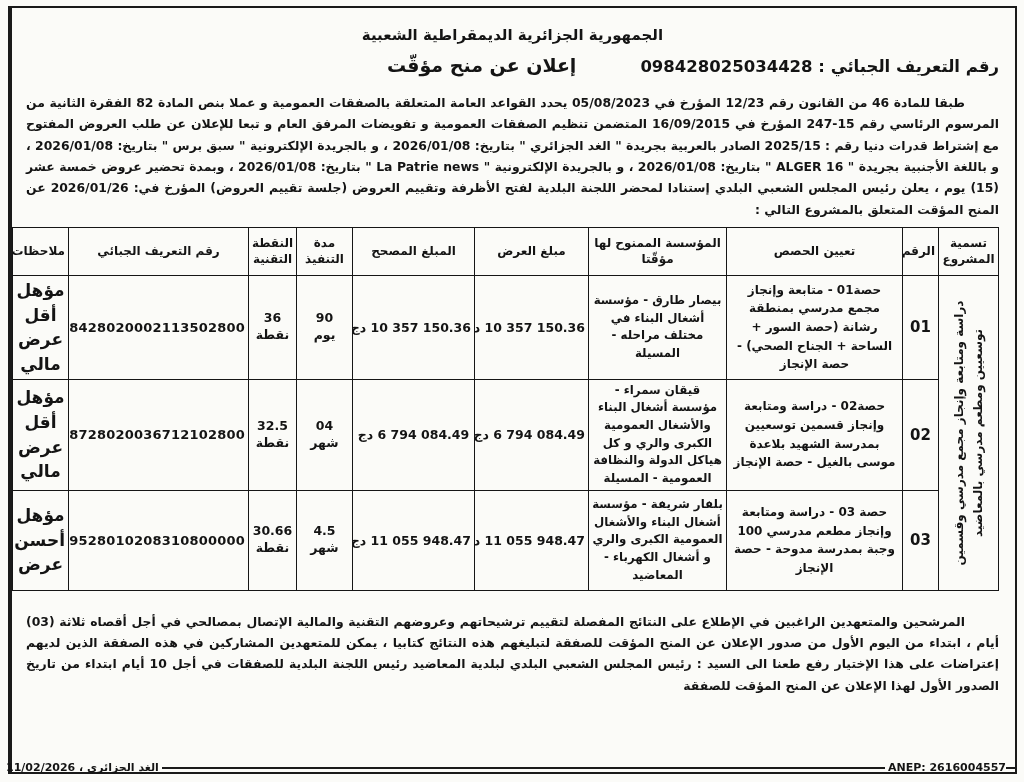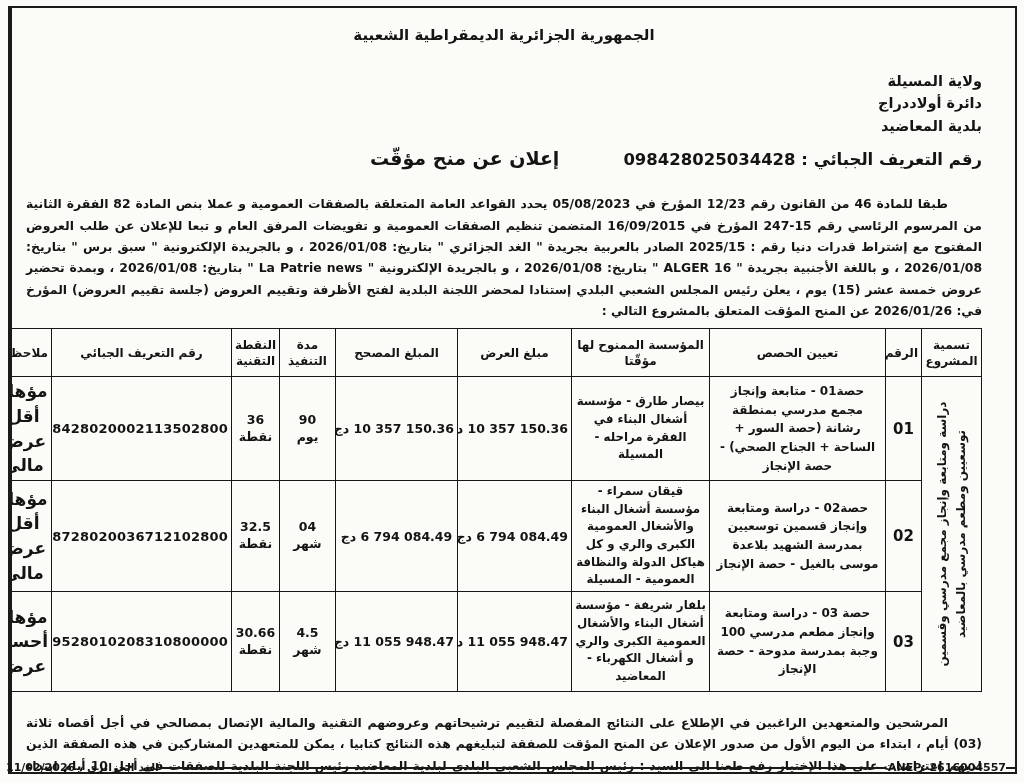--- a/index.html
+++ b/index.html
@@ -9,21 +9,21 @@
     background: #fbfbf8;
     color: #141414;
     position: relative;
     overflow: hidden;
   }
   .frame {
     position: absolute;
     left: 8px; top: 6px; right: 7px; bottom: 8px;
     border: 2px solid #1a1a1a;
     border-left-width: 4px;
-    padding: 10px 33px 6px 14px;
+    padding: 10px 16px 6px 14px;
     overflow: hidden;
   }
   .republic {
     text-align: center;
     font-size: 15px;
     font-weight: 700;
     margin-top: 8px;
   }
   .authority {
     margin-top: 26px;
@@ -42,21 +42,21 @@
   .tax-line { font-size: 16.5px; font-weight: 700; white-space: nowrap; }
   .tax-line .num { letter-spacing: 0.5px; }
   .main-title {
     font-size: 19px;
     font-weight: 700;
     text-underline-offset: 4px;
     text-decoration-thickness: 2px;
     white-space: nowrap;
   }
   .para {
-    margin-top: 24px;
+    margin-top: 16px;
     font-size: 12.4px;
     font-weight: 700;
     line-height: 1.72;
     text-align: justify;
     text-indent: 34px;
   }
   table.award {
     width: 100%;
     margin-top: 7px;
     border-collapse: collapse;
@@ -105,25 +105,20 @@
   .anep { white-space: nowrap; }
   .journal { white-space: nowrap; font-size: 11px; }
 </style>
 </head>
 <body>
 
 <div class="frame">
 
   <div class="republic">الجمهورية الجزائرية الديمقراطية الشعبية</div>
 
-  <div class="authority">
-    <div>ولاية المسيلة</div>
-    <div>دائرة أولاددراج</div>
-    <div>بلدية المعاضيد</div>
-  </div>
 
   <div class="id-title-row">
     <div class="tax-line">
       <span>رقم التعريف الجبائي :</span>
       <span class="num">098428025034428</span>
     </div>
     <div class="main-title">إعلان عن منح مؤقّت</div>
   </div>
 
   <div class="para">طبقا للمادة 46 من القانون رقم 12/23 المؤرخ في 05/08/2023 يحدد القواعد العامة المتعلقة بالصفقات العمومية و عملا بنص المادة 82 الفقرة الثانية من المرسوم الرئاسي رقم 15-247 المؤرخ في 16/09/2015 المتضمن تنظيم الصفقات العمومية و تفويضات المرفق العام و تبعا للإعلان عن طلب العروض المفتوح مع إشتراط قدرات دنيا رقم : 2025/15 الصادر بالعربية بجريدة " الغد الجزائري " بتاريخ: 2026/01/08 ، و بالجريدة الإلكترونية " سبق برس " بتاريخ: 2026/01/08 ، و باللغة الأجنبية بجريدة " ALGER 16 " بتاريخ: 2026/01/08 ، و بالجريدة الإلكترونية " La Patrie news " بتاريخ: 2026/01/08 ، وبمدة تحضير عروض خمسة عشر (15) يوم ، يعلن رئيس المجلس الشعبي البلدي إستنادا لمحضر اللجنة البلدية لفتح الأظرفة وتقييم العروض (جلسة تقييم العروض) المؤرخ في: 2026/01/26 عن المنح المؤقت المتعلق بالمشروع التالي :</div>
@@ -155,21 +150,21 @@
       <th>ملاحظات</th>
     </tr>
     <tr style="height:92px">
       <td class="project-cell" rowspan="3">
         <div class="v-wrap">
           <div class="v-text">دراسة ومتابعة وإنجاز مجمع مدرسي وقسمين توسعيين ومطعم مدرسي بالمعاضيد</div>
         </div>
       </td>
       <td class="num-cell">01</td>
       <td class="lot-cell">حصة01 - متابعة وإنجاز مجمع مدرسي بمنطقة رشانة (حصة السور + الساحة + الجناح الصحي) - حصة الإنجاز</td>
-      <td class="company-cell">بيصار طارق - مؤسسة أشغال البناء في الفقرة مراحله - المسيلة</td>
+      <td class="company-cell">بيصار طارق - مؤسسة أشغال البناء في مختلف مراحله - المسيلة</td>
       <td class="money-cell">10&nbsp;357&nbsp;150.36 دج</td>
       <td class="money-cell">10&nbsp;357&nbsp;150.36 دج</td>
       <td class="small-cell">
         <div>90</div>
         <div>يوم</div>
       </td>
       <td class="small-cell">
         <div>36</div>
         <div>نقطة</div>
       </td>

